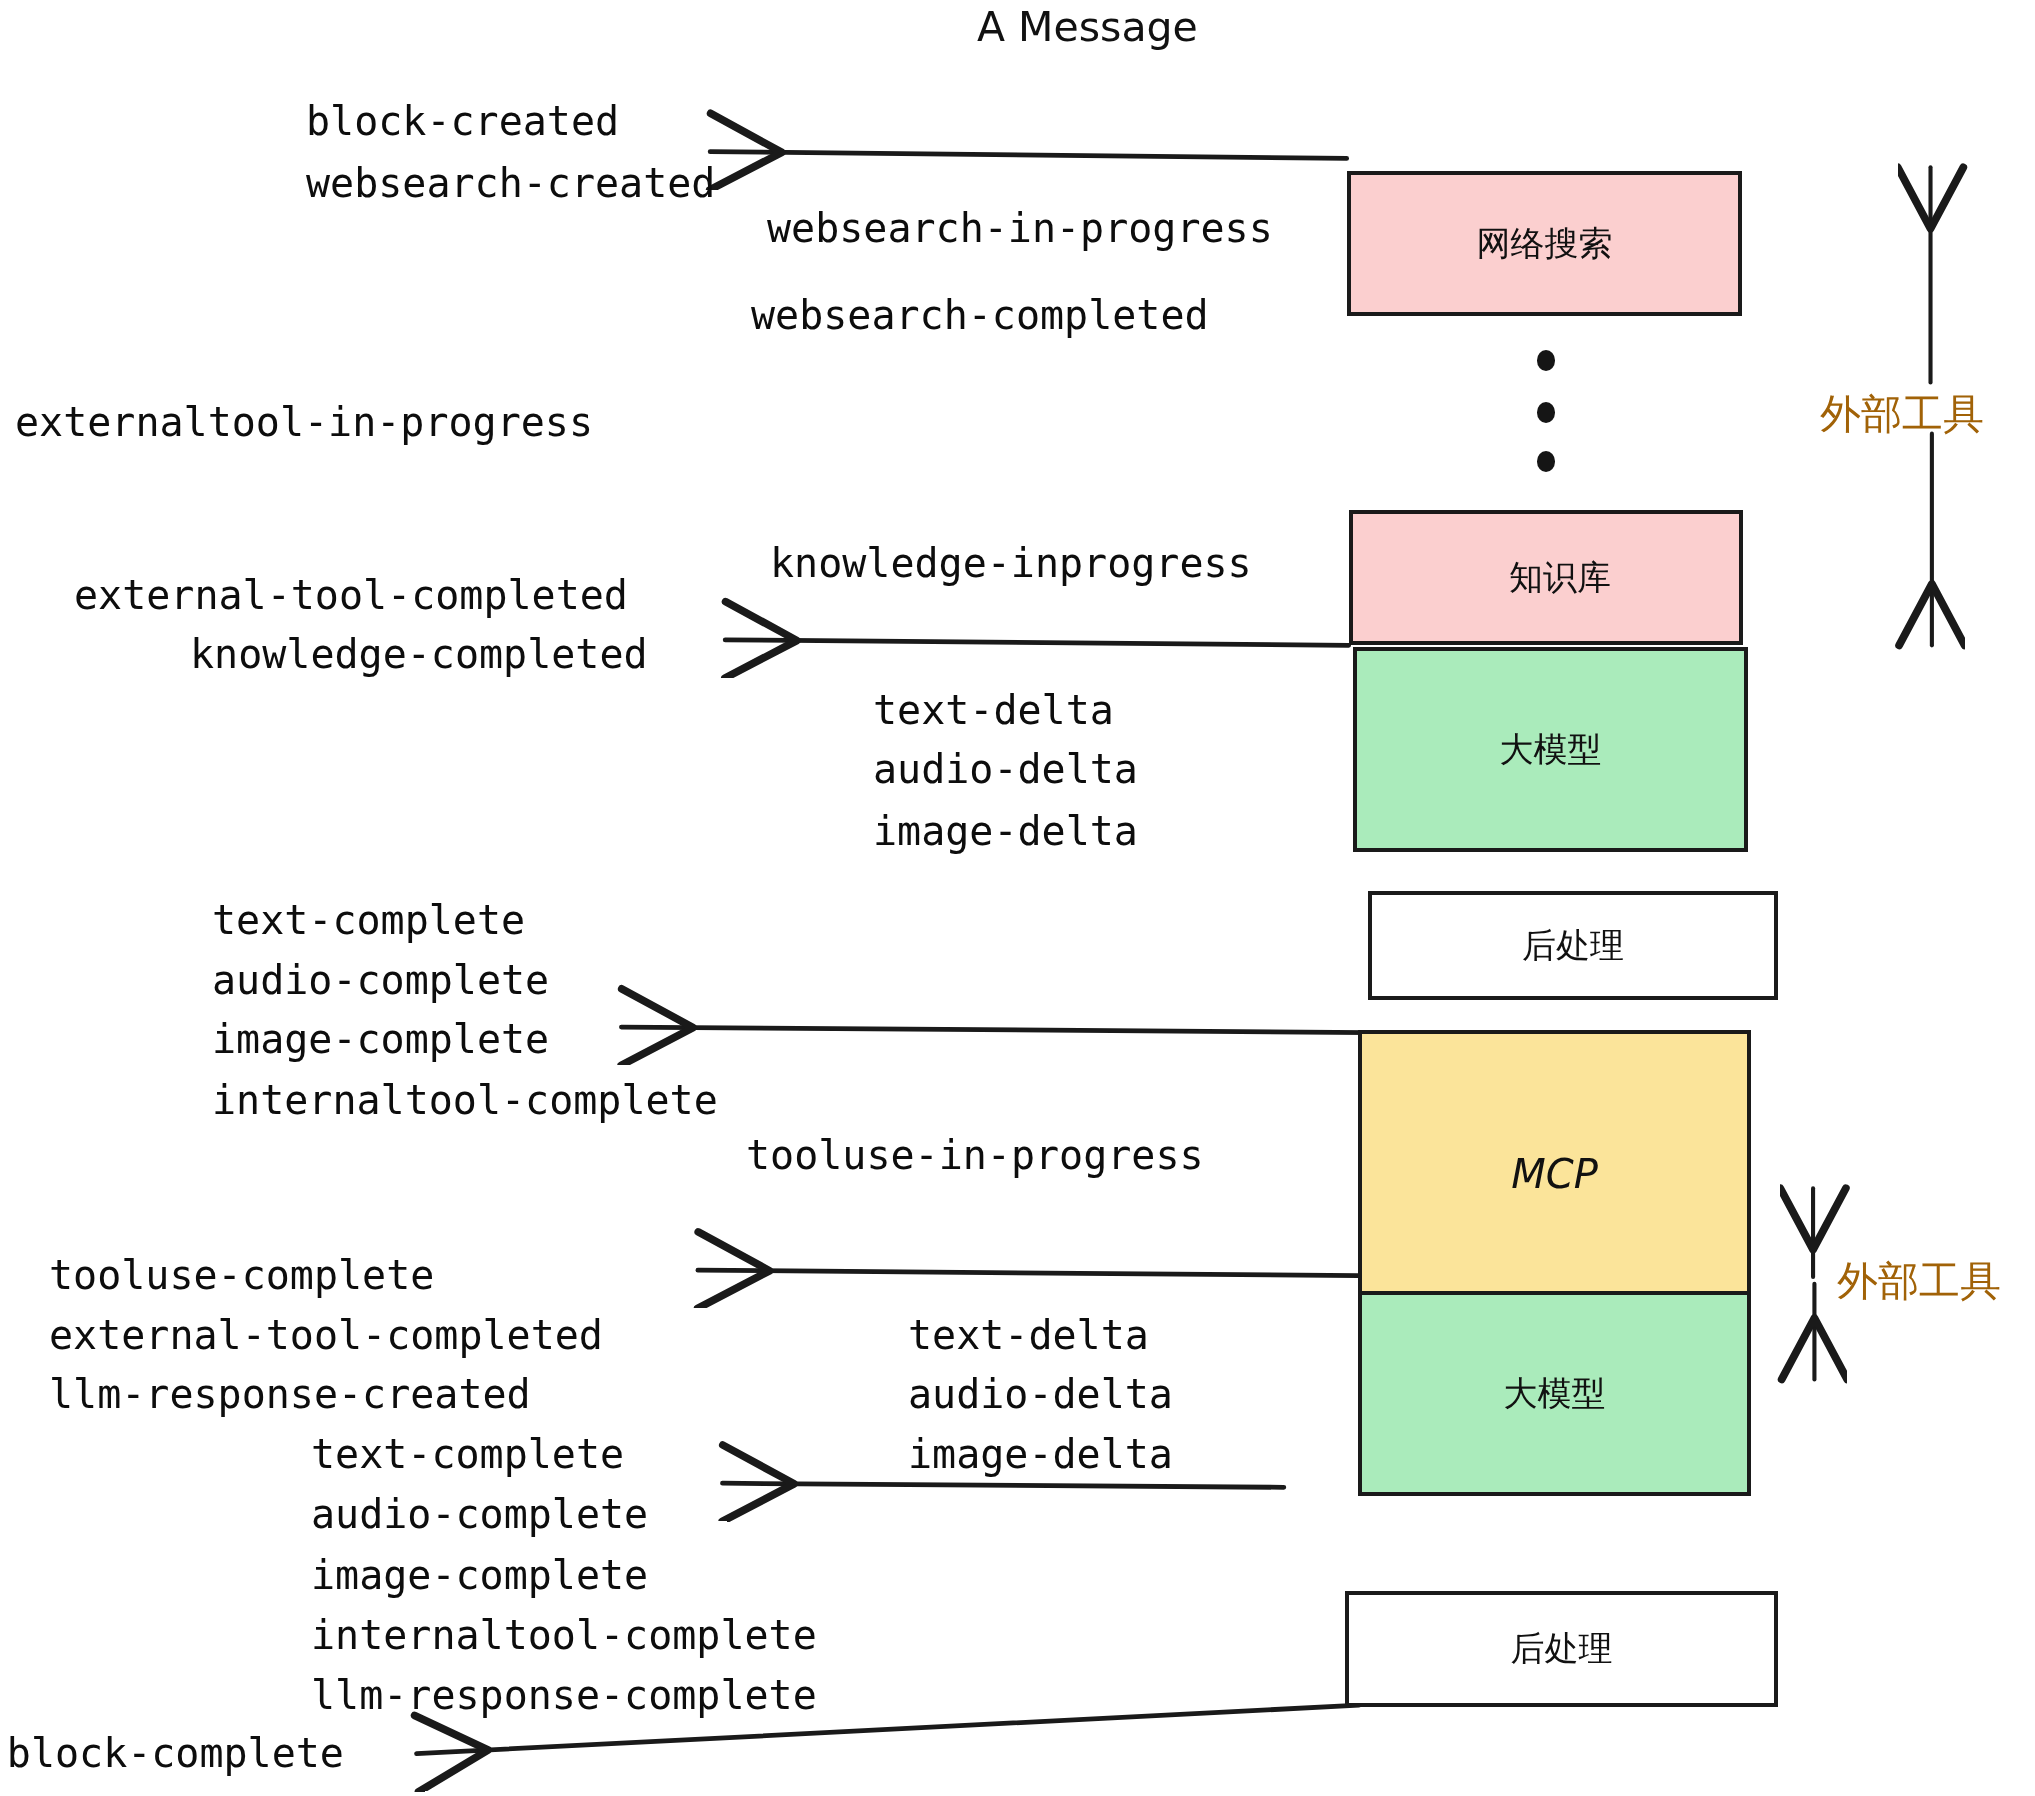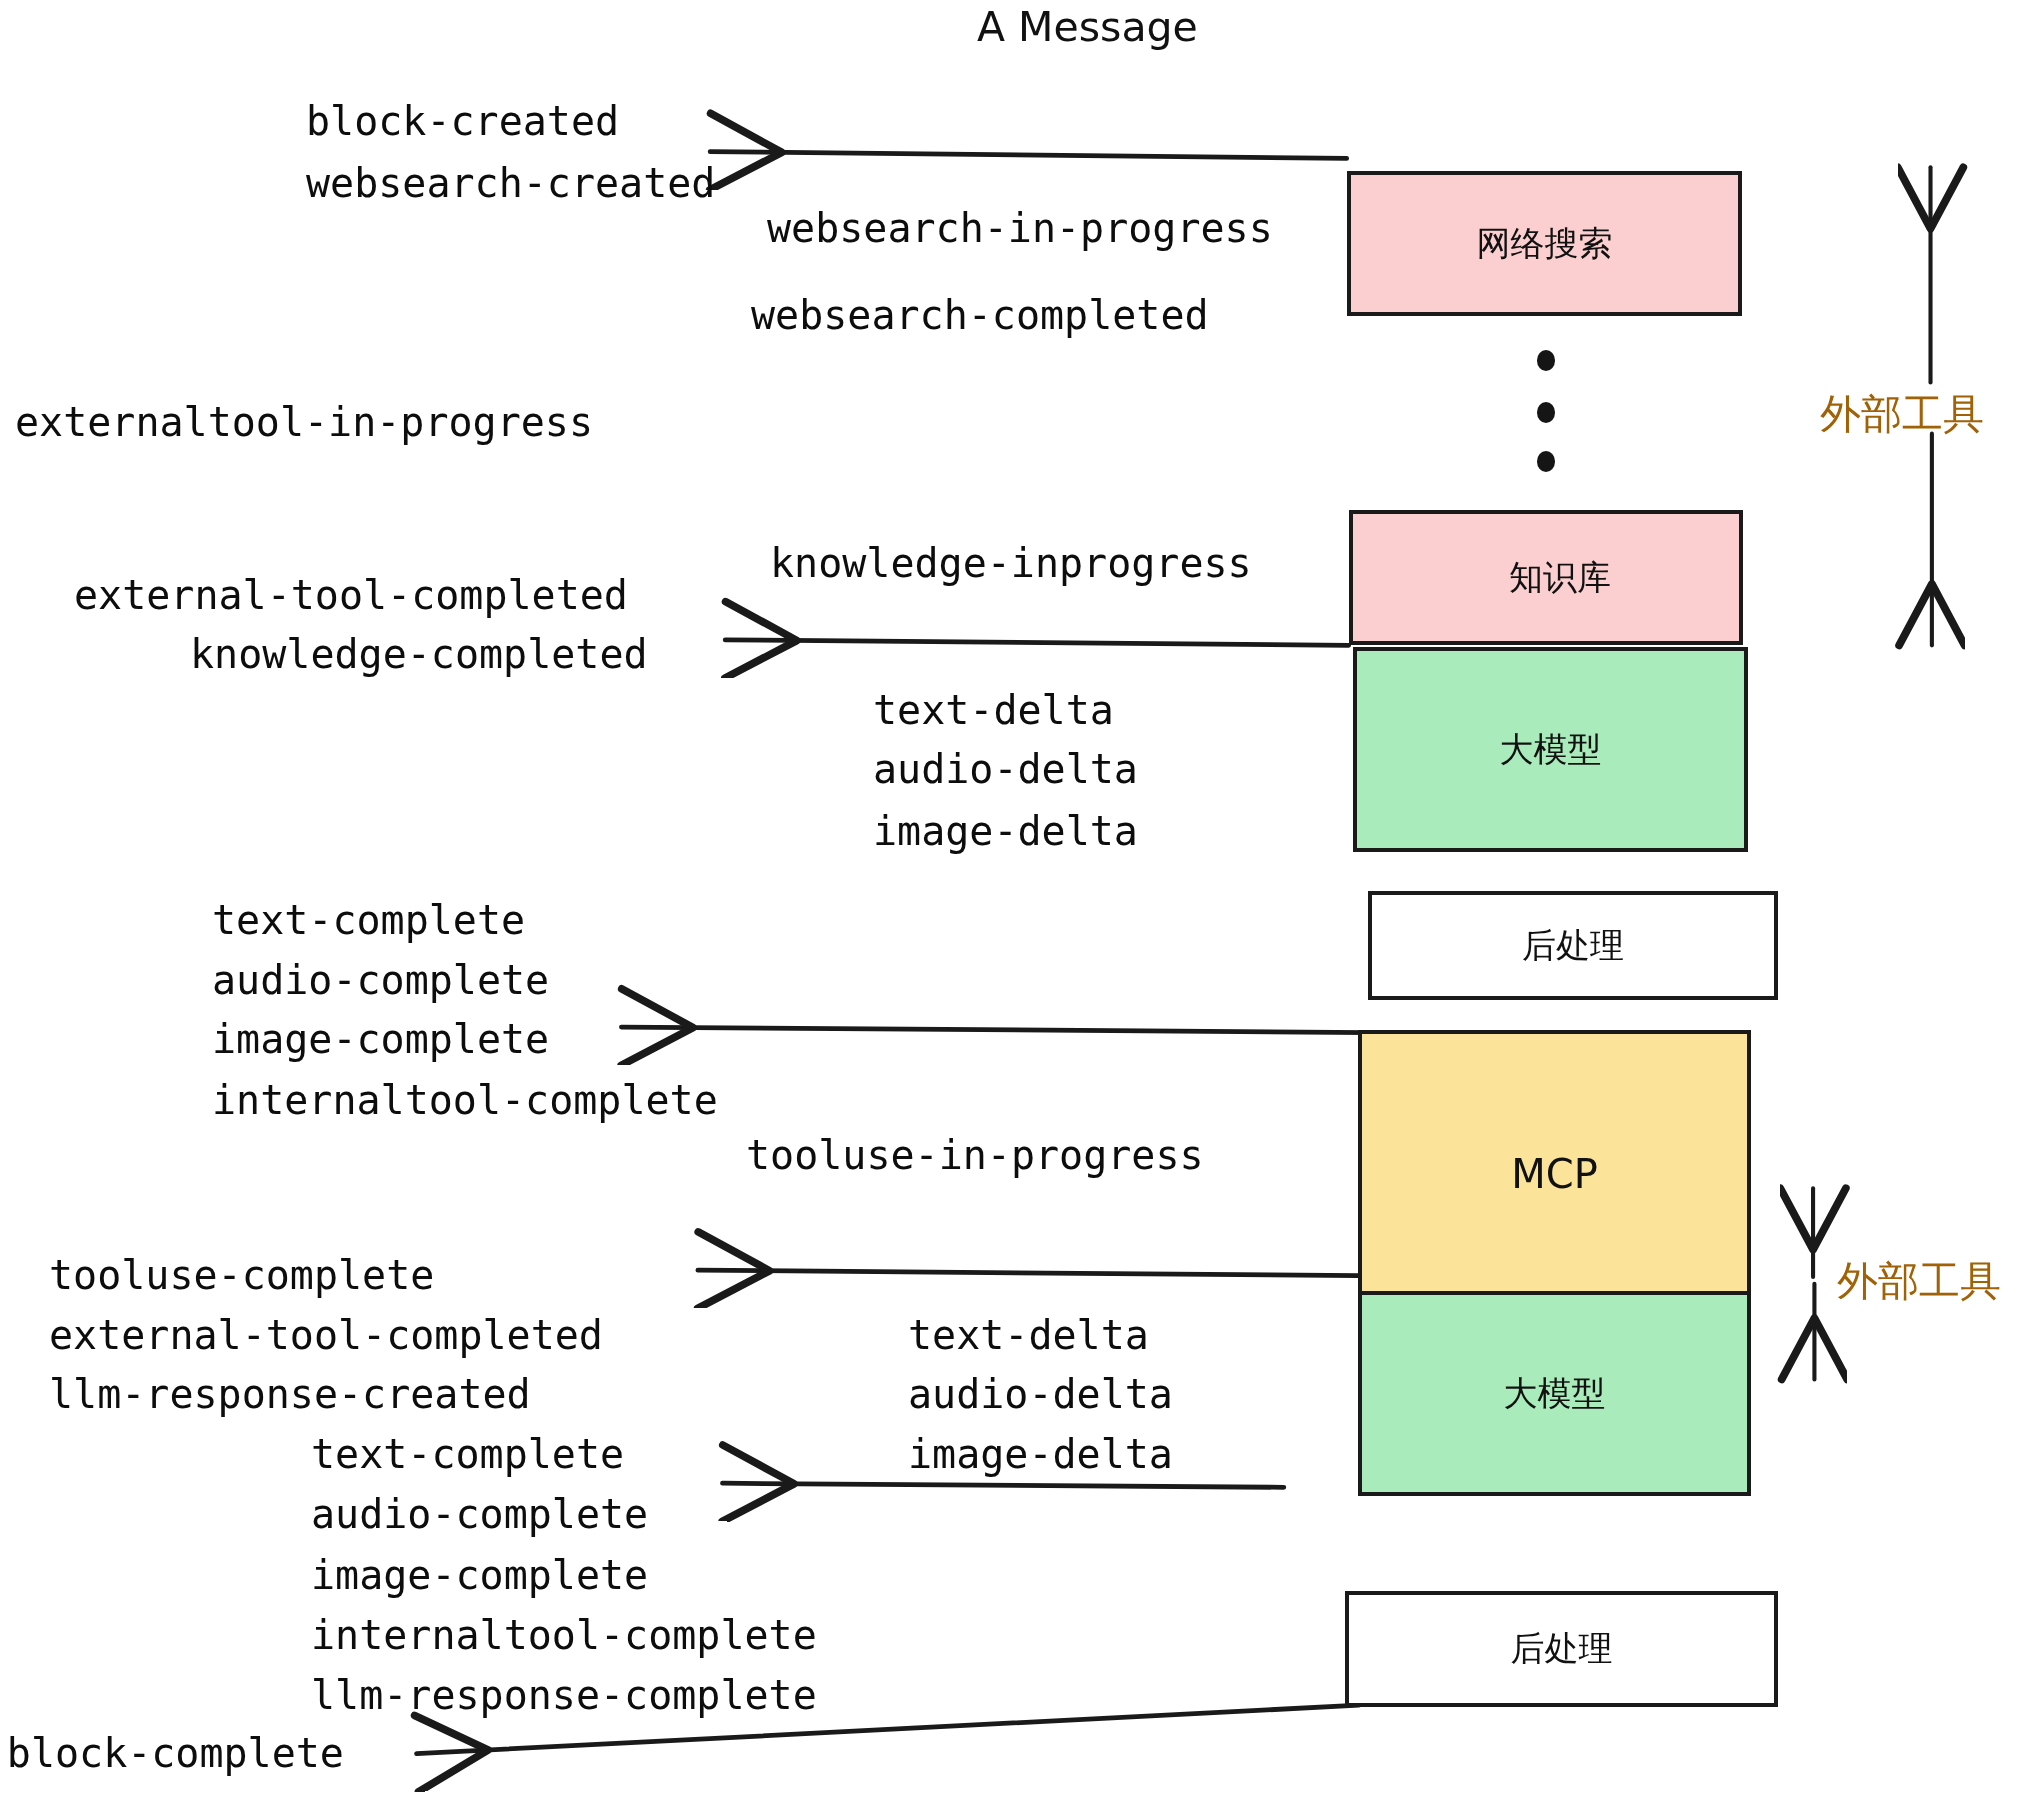--- a/index.html
+++ b/index.html
@@ -108,21 +108,21 @@
   </div>
 
   <div class="box" style="left:1353px; top:647px; width:395px; height:205px; background:#aaebbb;">
     <span>大模型</span>
   </div>
 
   <div class="box" style="left:1368px; top:891px; width:410px; height:109px; background:#ffffff;">
     <span>后处理</span>
   </div>
 
-  <div class="box mono" style="left:1358px; top:1030px; width:393px; height:288px; background:#fbe49a;">
+  <div class="box mono" style="left:1358px; top:1030px; width:393px; height:288px; background:#fbe49a;font-style:italic;">
     <span>MCP</span>
   </div>
 
   <div class="box" style="left:1358px; top:1291px; width:393px; height:205px; background:#aaebbb;">
     <span>大模型</span>
   </div>
 
   <div class="box" style="left:1345px; top:1591px; width:433px; height:116px; background:#ffffff;">
     <span>后处理</span>
   </div>

